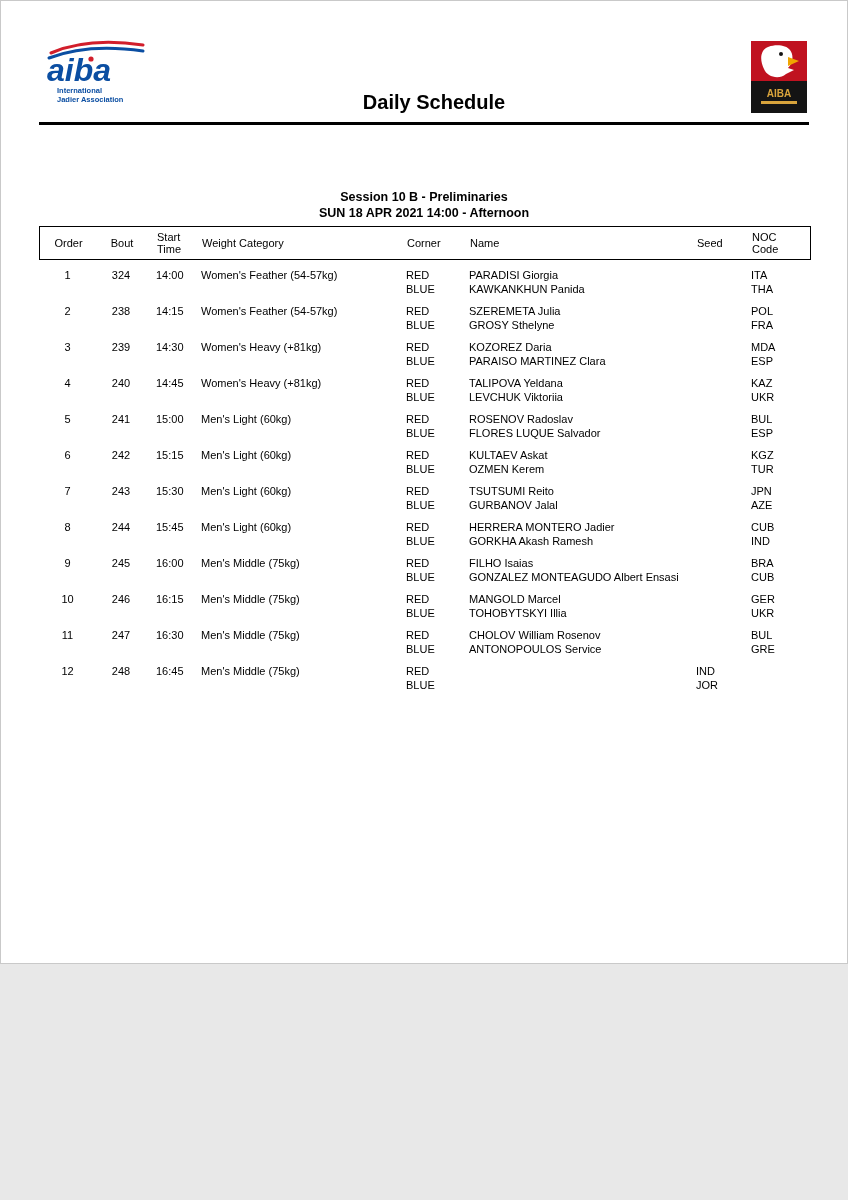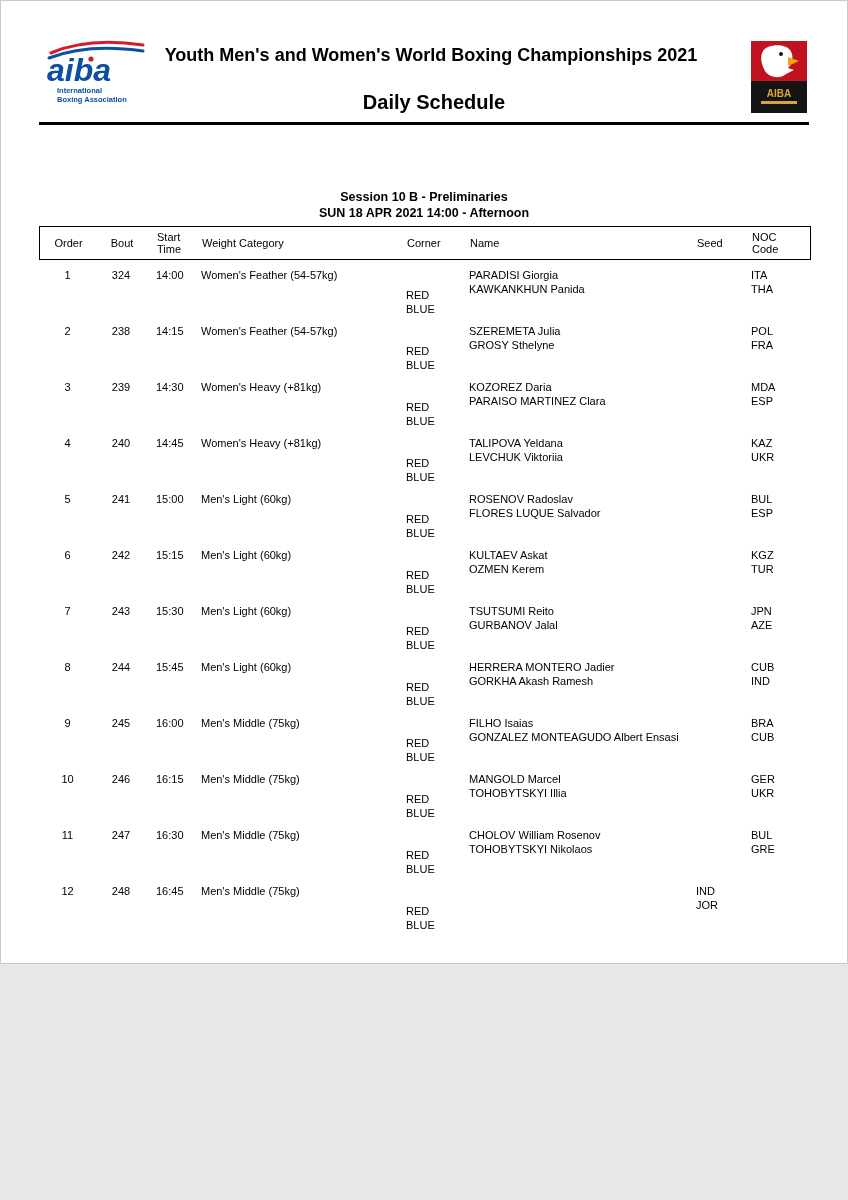--- a/index.html
+++ b/index.html
@@ -35,21 +35,21 @@
   .th.c-order, .th.c-bout { text-align:center; }
   .th.c-time { padding-left:10px; }
   .th.c-corner, .th.c-seed, .th.c-noc { padding-left:5px; }
   .th.c-name { padding-left:3px; }
 
   .tbody { padding-top:8px; }
   .trow { align-items:start; line-height:14px; margin-bottom:8px; }
   .c { padding:0 2px; }
   .c.order, .c.bout { text-align:center; }
   .c.time { padding-left:10px; }
-  .c.corner { padding-left:5px;margin-top:20px; }
+  .c.corner { padding-left:5px; }
   .c.name { padding-left:3px; }
   .c.noc { padding-left:5px; }
 
   
   .f-rule { position:absolute; left:38px; right:38px; background:#000; }
   .f-rule.thick { height:2.5px; top:1127px; }
   .f-rule.r2 { height:1px; top:1145px; }
   .f-rule.r3 { height:1px; top:1160px; }
   .f-rule.r4 { height:1px; top:1174px; }
   .f-line1 { position:absolute; left:38px; right:38px; top:1130px; display:flex; justify-content:space-between; font-size:11px; }
@@ -66,25 +66,24 @@
 
   <div class="aiba-logo">
     <svg viewBox="0 0 110 46" width="110" height="46">
       <path d="M8 14 Q 45 -2 100 6" stroke="#d21e2b" fill="none" stroke-width="3" stroke-linecap="round"></path>
       <path d="M6 19 Q 45 4 100 12" stroke="#0b4ea2" fill="none" stroke-width="3" stroke-linecap="round"></path>
       <text x="4" y="42" font-style="italic" font-weight="bold" font-size="32" fill="#0b4ea2" font-family="Liberation Sans, sans-serif">aiba</text>
       <circle cx="48" cy="20" r="2.6" fill="#d21e2b"></circle>
     </svg>
     <div class="aiba-sub">
       <div>International</div>
-      <div>Boxing Association</div>
-    </div>
-  </div>
-
-  <div class="doc-title">Youth Men's and Women's World Boxing Championships 2021</div>
+      <div>Jadier Association</div>
+    </div>
+  </div>
+
   <div class="doc-subtitle">Daily Schedule</div>
 
   <div class="eagle-logo">
     <svg viewBox="0 0 56 72" width="56" height="72">
       <rect width="56" height="72" fill="#141414"></rect>
       <rect width="56" height="40" fill="#c01220"></rect>
       <path d="M12 10 C 16 3, 34 2, 39 9 C 43 14, 42 22, 37 27 L 43 29 L 35 33 C 28 39, 16 36, 13 28 C 10 22, 9 15, 12 10 Z" fill="#ffffff"></path>
       <circle cx="30" cy="13" r="2" fill="#141414"></circle>
       <path d="M37 16 L 48 20 L 37 25 Z" fill="#f0a500"></path>
       <text x="28" y="56" font-size="10" fill="#d9a43c" text-anchor="middle" font-weight="bold" font-family="Liberation Sans, sans-serif">AIBA</text>
@@ -347,21 +346,21 @@
       <div class="c order">11</div>
       <div class="c bout">247</div>
       <div class="c time">16:30</div>
       <div class="c weight">Men's Middle (75kg)</div>
       <div class="c corner">
         <div>RED</div>
         <div>BLUE</div>
       </div>
       <div class="c name">
         <div>CHOLOV William Rosenov</div>
-        <div>TOHOBYTSKYI Nikolaos</div>
+        <div>ANTONOPOULOS Service</div>
       </div>
       <div class="c seed">
         <div></div>
         <div></div>
       </div>
       <div class="c noc">
         <div>BUL</div>
         <div>GRE</div>
       </div>
     </div>

